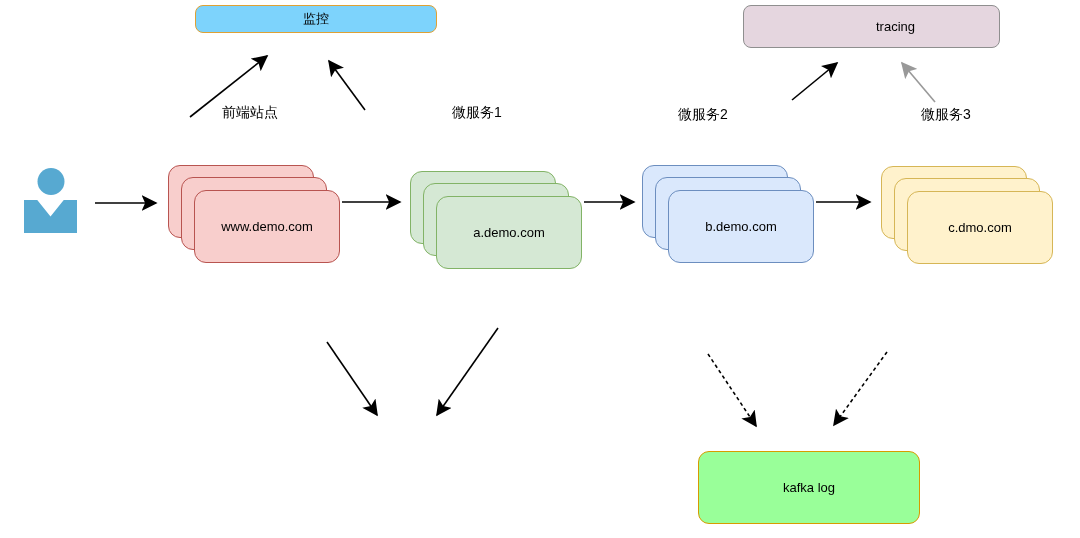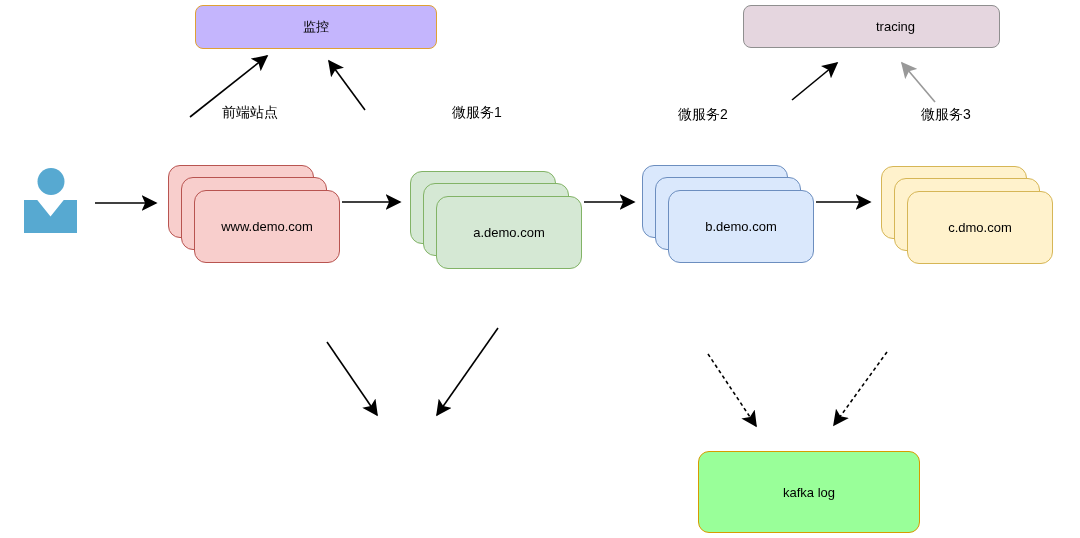--- a/index.html
+++ b/index.html
@@ -7,24 +7,24 @@
     position:relative;width:1080px;height:538px;background:#ffffff;overflow:hidden;
     font-family:"Liberation Sans", sans-serif;color:#000;
   }
   #connectors{position:absolute;left:0;top:0;width:1080px;height:538px;}
 
   
   .node-box{
     position:absolute;display:flex;align-items:center;justify-content:center;
     font-size:13px;box-sizing:border-box;border-radius:8px;border:1.5px solid #000;
   }
-  .box-monitoring{left:195px;top:5px;width:242px;height:44px;background:#c4b5fd;border-color:#dfa134;}
+  .box-monitoring{left:195px;top:5px;width:242px;height:28px;background:#7dd3fc;border-color:#dfa134;}
   .box-tracing{left:743px;top:5px;width:257px;height:43px;background:#e5d6df;border-color:#8f8f8f;padding-left:48px;}
   .box-registry{left:305px;top:462px;width:218px;height:71px;background:#ffffff;border-color:#1a1a1a;border-radius:11px;}
-  .box-kafka{left:698px;top:451px;width:222px;height:82px;background:#99ff99;border-color:#d79b00;border-radius:11px;}
+  .box-kafka{left:698px;top:451px;width:222px;height:73px;background:#99ff99;border-color:#d79b00;border-radius:11px;}
 
   
   .stack{position:absolute;width:172px;height:98px;}
   .card{
     position:absolute;width:146px;height:73px;box-sizing:border-box;
     border-radius:12px;border:1.5px solid;
   }
   .card.back{left:0;top:0;}
   .card.mid{left:13px;top:12px;}
   .card.front{left:26px;top:25px;display:flex;align-items:center;justify-content:center;font-size:13px;}

